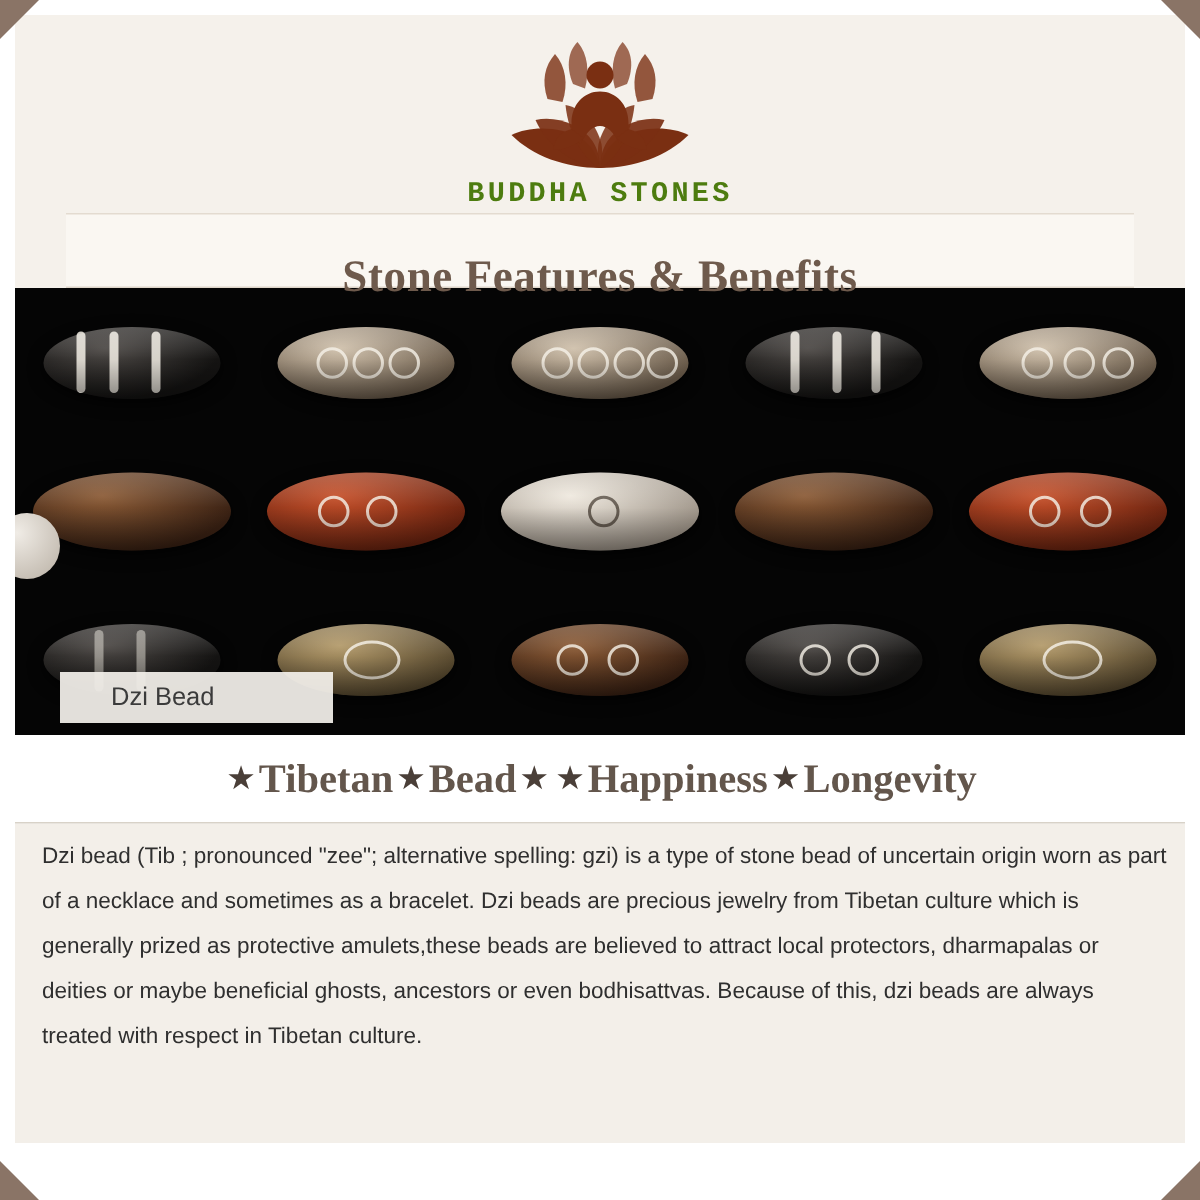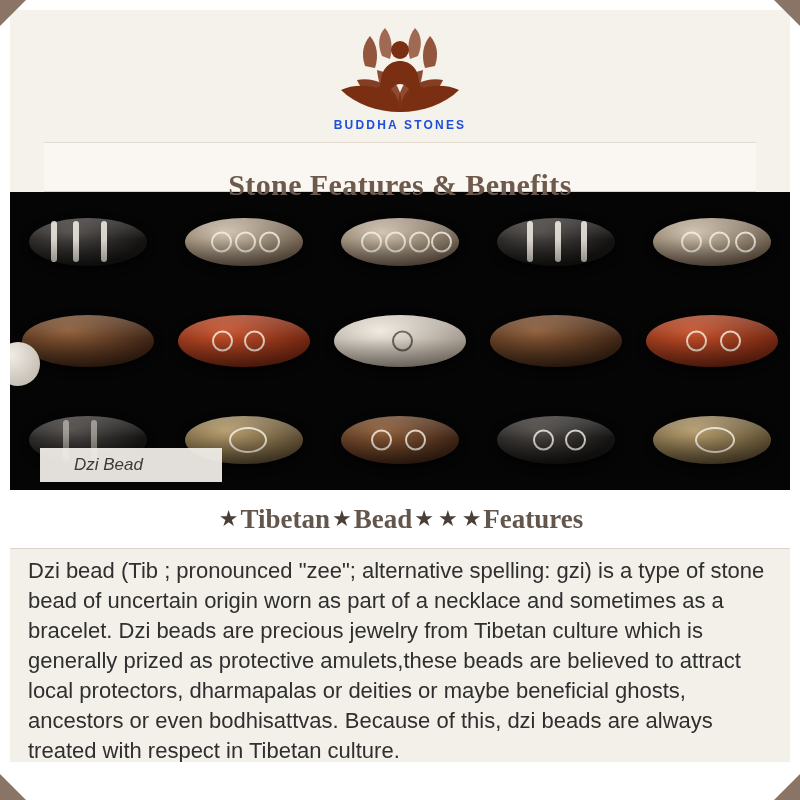--- a/index.html
+++ b/index.html
@@ -87,25 +87,25 @@
     flex-direction: column;
     align-items: center;
   }
   .logo-mark {
     width: 150px;
     height: 88px;
     position: relative;
   }
   .brand-name {
     margin-top: 4px;
-    font-size: 12px;
+    font-size: 19px;
     letter-spacing: 2.2px;
     font-weight: bold;
-    color: #1d4ed8;
-    font-family: Liberation Sans, sans-serif;
+    color: #4d7c0f;
+    font-family: Liberation Mono, monospace;
   }
 
   .title-bar {
     position: absolute;
     left: 34px;
     right: 34px;
     bottom: 0;
     height: 48px;
     background: #faf7f2;
     border-top: 1px solid #e3dbd0;
@@ -126,21 +126,20 @@
   
   .photo-band {
     position: absolute;
     top: 192px;
     left: 10px;
     right: 10px;
     height: 298px;
     background: #1a1a1a;
     overflow: hidden;
     z-index: 1;
-    font-style: italic;
   }
   .photo-grid {
     position: absolute;
     inset: 0;
     background: #050505;
     display: grid;
     grid-template-columns: repeat(5, 1fr);
     grid-template-rows: repeat(3, 1fr);
     align-items: center;
     justify-items: center;
@@ -252,21 +251,21 @@
     font-size: 22px;
     margin: 0 2px;
   }
 
   
   .body-text {
     position: absolute;
     top: 556px;
     left: 28px;
     right: 22px;
-    font-size: 22px;
+    font-size: 15px;
     line-height: 30px;
     color: #2f2f2f;
     z-index: 2;
     text-align: left;
   }
 
   .bottom-strip {
     position: absolute;
     left: 10px; right: 10px; bottom: 10px;
     height: 28px;
@@ -389,20 +388,21 @@
     <div class="label-tag">Dzi Bead</div>
   </div>
 
   <div class="benefits">
     <span class="star">★</span>
     <span class="benefit">Tibetan</span>
     <span class="star">★</span>
     <span class="benefit">Bead</span>
     <span class="star">★</span>
     <span class="star">★</span>
+    <span class="benefit">Happiness</span>
     <span class="star">★</span>
-    <span class="benefit">Features</span>
+    <span class="benefit">Longevity</span>
   </div>
 
   <div class="body-text">Dzi bead (Tib ; pronounced "zee"; alternative spelling: gzi) is a type of stone bead of uncertain origin worn as part of a necklace and sometimes as a bracelet. Dzi beads are precious jewelry from Tibetan culture which is generally prized as protective amulets,these beads are believed to attract local protectors, dharmapalas or deities or maybe beneficial ghosts, ancestors or even bodhisattvas. Because of this, dzi beads are always treated with respect in Tibetan culture.</div>
 
   <div class="bottom-strip"></div>
 </div>
 
 </body></html>

